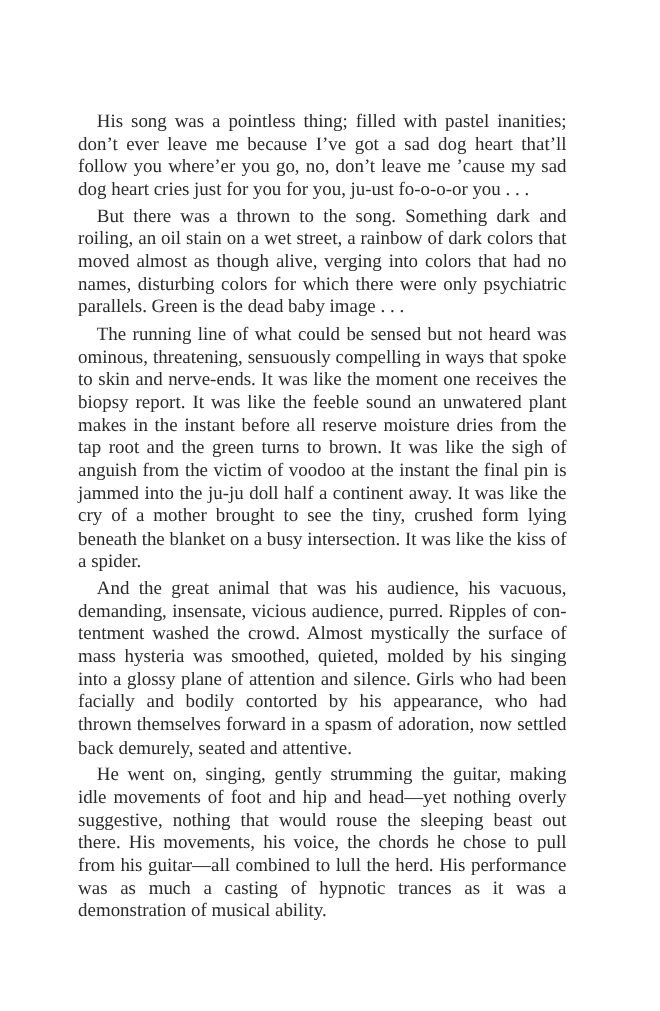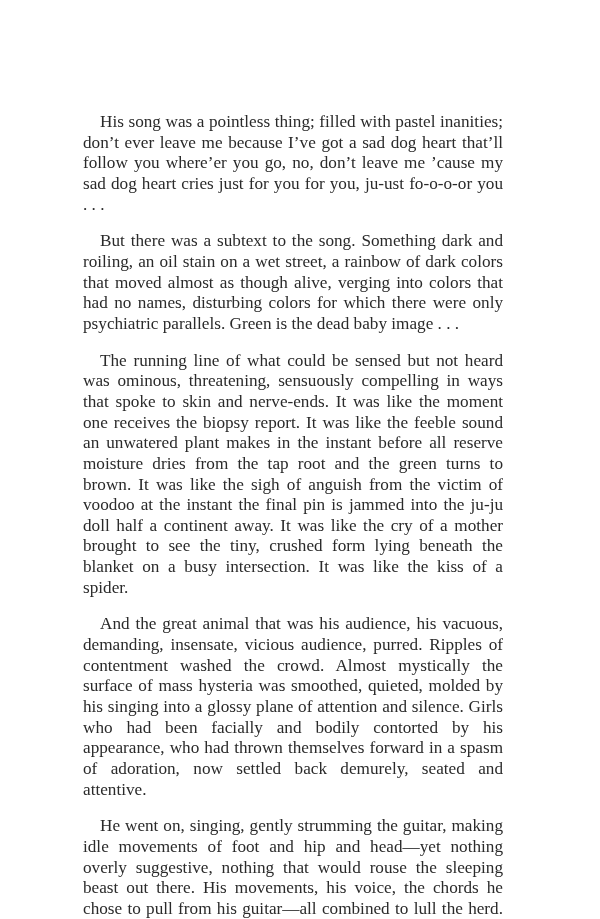--- a/index.html
+++ b/index.html
@@ -19,27 +19,27 @@
       top: 96px;
       width: 452px;
       font-family: "Liberation Serif", "DejaVu Serif", serif;
       font-size: 17.2px;
       line-height: 20.65px;
       color: #2a2a2a;
       text-align: justify;
       hyphens: manual;
     }
     .page p {
-      margin: 16px;
+      margin: 4px;
       text-indent: 17px;
       font-family: Liberation Serif, serif;
     }
   </style>
 </head>
 <body>
 
 <div class="page">
   <p>His song was a pointless thing; filled with pastel inanities; don’t ever leave me because I’ve got a sad dog heart that’ll follow you where’er you go, no, don’t leave me ’cause my sad dog heart cries just for you for you, ju-ust fo-o-o-or you . . .</p>
-  <p>But there was a subtext to the song. Something dark and roiling, an oil stain on a wet street, a rainbow of dark colors that moved almost as though alive, verging into colors that had no names, dis­turbing colors for which there were only psychiatric parallels. Green is the dead baby image . . .</p>
+  <p>But there was a thrown to the song. Something dark and roiling, an oil stain on a wet street, a rainbow of dark colors that moved almost as though alive, verging into colors that had no names, dis­turbing colors for which there were only psychiatric parallels. Green is the dead baby image . . .</p>
   <p>The running line of what could be sensed but not heard was ominous, threatening, sensuously compelling in ways that spoke to skin and nerve-ends. It was like the moment one receives the biopsy report. It was like the feeble sound an unwatered plant makes in the instant before all reserve moisture dries from the tap root and the green turns to brown. It was like the sigh of anguish from the victim of voodoo at the instant the final pin is jammed into the ju-ju doll half a continent away. It was like the cry of a mother brought to see the tiny, crushed form lying beneath the blanket on a busy intersection. It was like the kiss of a spider.</p>
   <p>And the great animal that was his audience, his vacuous, demanding, insensate, vicious audience, purred. Ripples of con­tentment washed the crowd. Almost mystically the surface of mass hysteria was smoothed, quieted, molded by his singing into a glossy plane of attention and silence. Girls who had been facially and bodily contorted by his appearance, who had thrown them­selves forward in a spasm of adoration, now settled back demurely, seated and attentive.</p>
   <p>He went on, singing, gently strumming the guitar, making idle movements of foot and hip and head—yet nothing overly sugges­tive, nothing that would rouse the sleeping beast out there. His movements, his voice, the chords he chose to pull from his guitar—all combined to lull the herd. His performance was as much a cast­ing of hypnotic trances as it was a demonstration of musical ability.</p>
 </div>
 
 </body></html>

